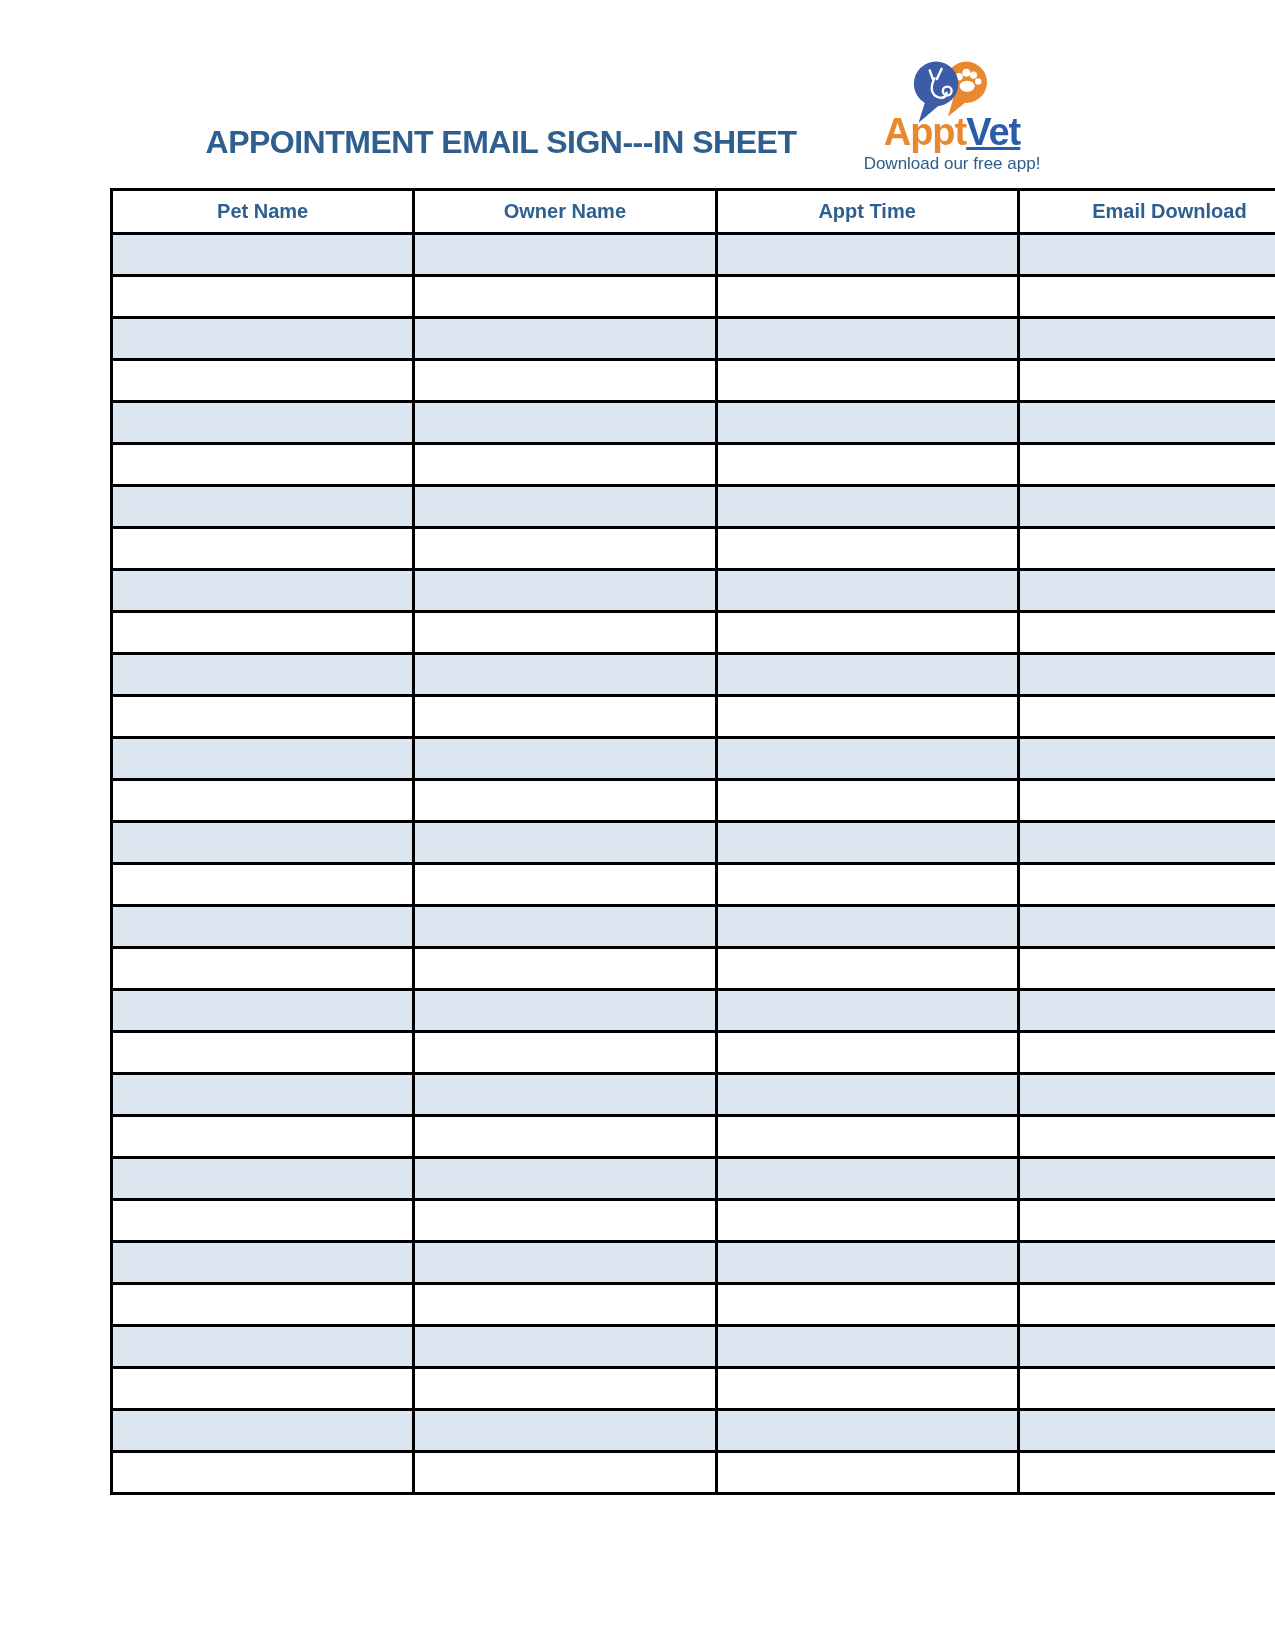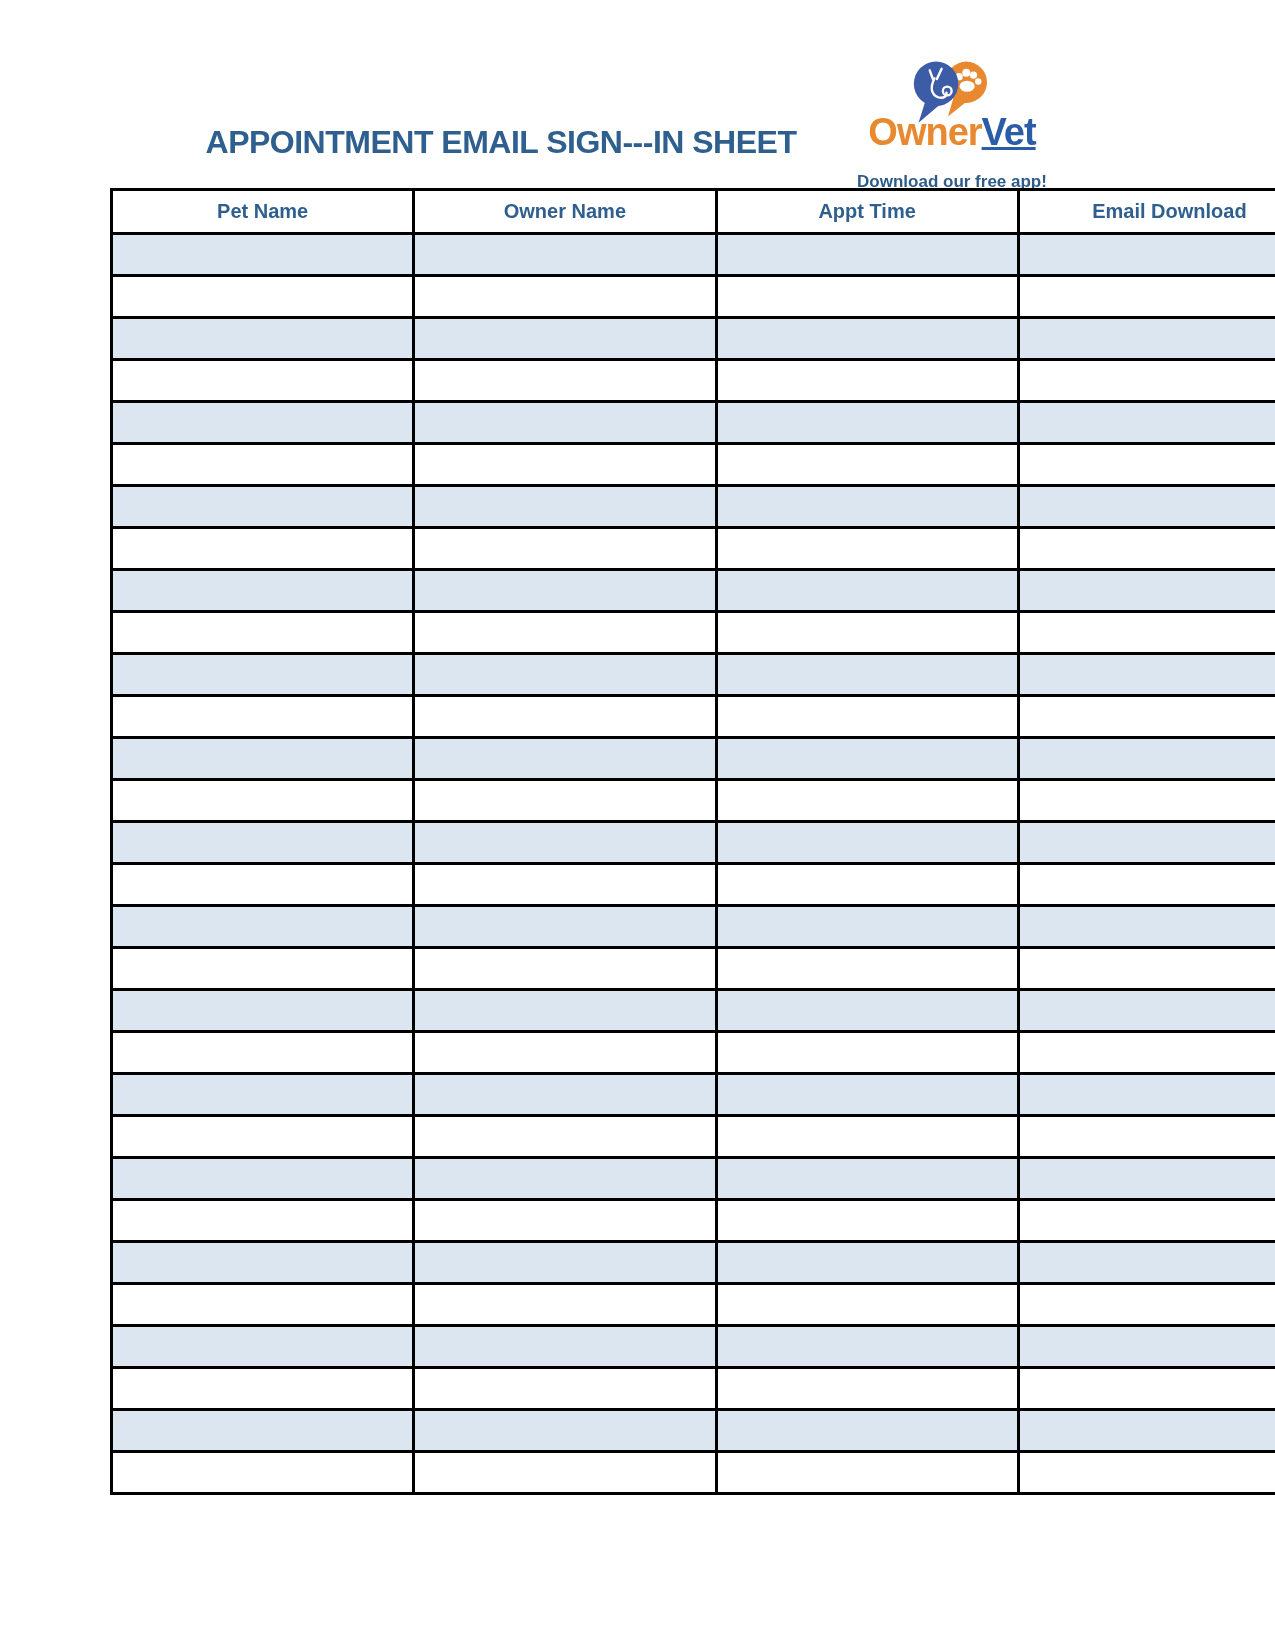--- a/index.html
+++ b/index.html
@@ -48,23 +48,23 @@
     margin-top: -14px;
     font-size: 38px;
     font-weight: bold;
     letter-spacing: -1px;
     line-height: 1.1;
     white-space: nowrap;
   }
   .brand .first { color: var(--brand-orange, #E8892F); }
   .brand .second { color: var(--brand-blue, #2B5CA8); text-decoration: underline; }
   .tagline {
-    margin-top: 18px;
+    margin-top: 0;
     font-size: 17px;
-    font-weight: bold;
+    font-weight: normal;
     color: var(--tagline-blue, #2D5C88);
     white-space: nowrap;
   }
 
   
   table.signin {
     position: absolute;
     top: 188px;
     left: 110px;
     width: 1212px;
@@ -115,21 +115,21 @@
       <g>
         <circle cx="42" cy="35" r="28" fill="#3C5CA8"></circle>
         <polygon points="28,58 20,84 47,61" fill="#3C5CA8"></polygon>
         <path d="M34 18 L38 29" stroke="#ffffff" stroke-width="3" stroke-linecap="round" fill="none"></path>
         <path d="M49 16 L43 29" stroke="#ffffff" stroke-width="3" stroke-linecap="round" fill="none"></path>
         <path d="M40 28 C34 40 36 49 45 52 C52 54 56 50 55 46" stroke="#ffffff" stroke-width="3" stroke-linecap="round" fill="none"></path>
         <circle cx="56" cy="44" r="5.5" fill="none" stroke="#ffffff" stroke-width="3"></circle>
       </g>
     </svg>
     <div class="brand">
-      <span class="first">Owner</span><span class="second">Vet</span>
+      <span class="first">Appt</span><span class="second">Vet</span>
     </div>
     <div class="tagline">Download our free app!</div>
   </div>
 
   <table class="signin">
     <thead>
       <tr>
         <th>Pet Name</th>
         <th>Owner Name</th>
         <th>Appt Time</th>

